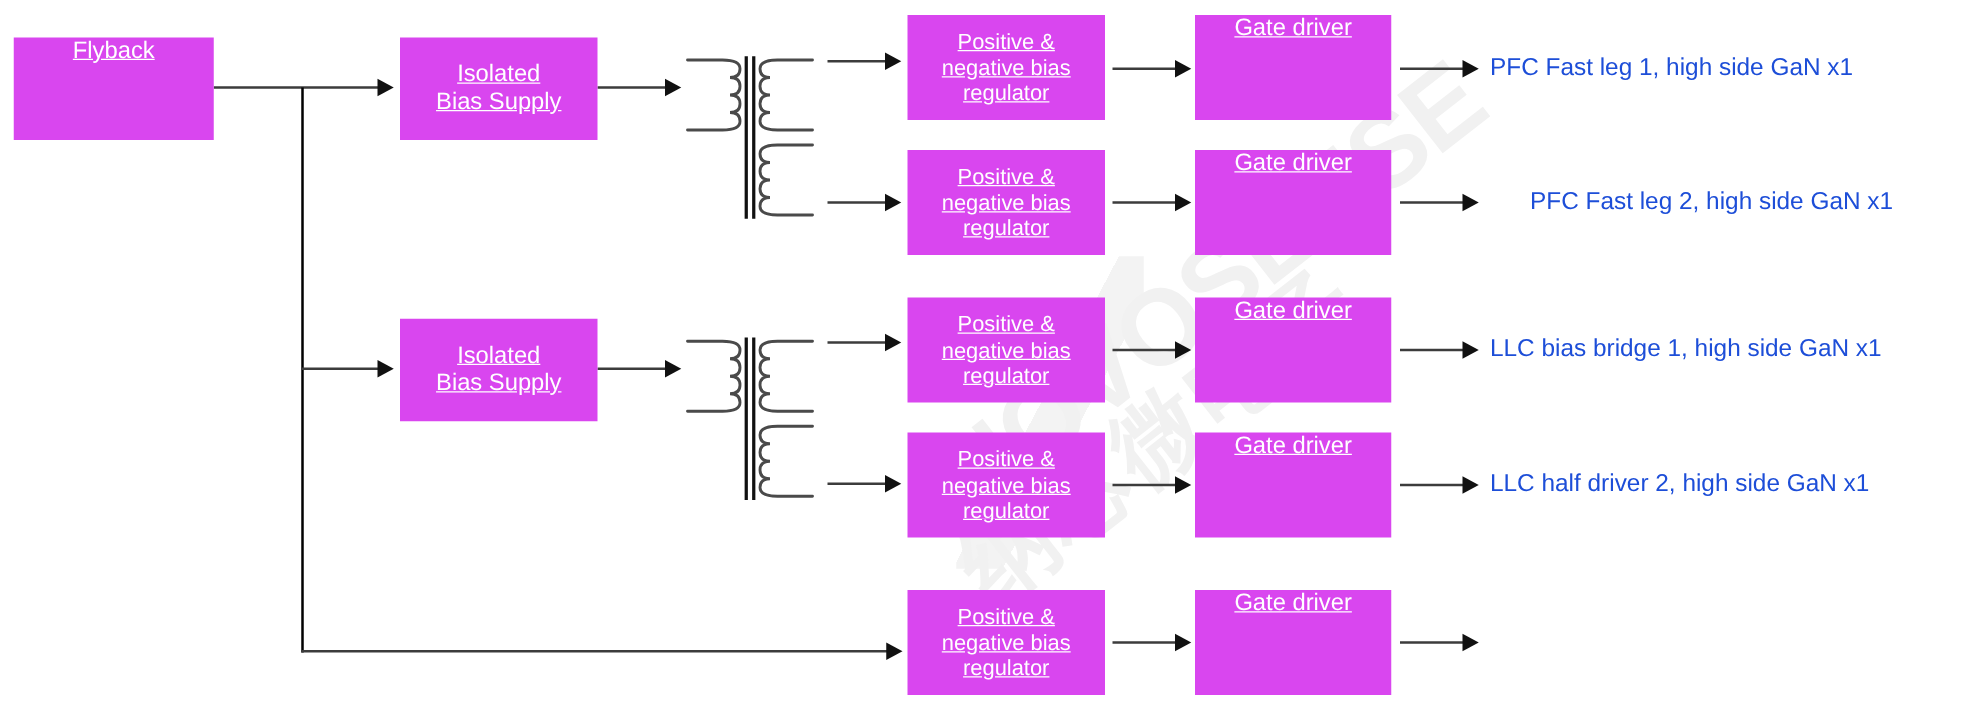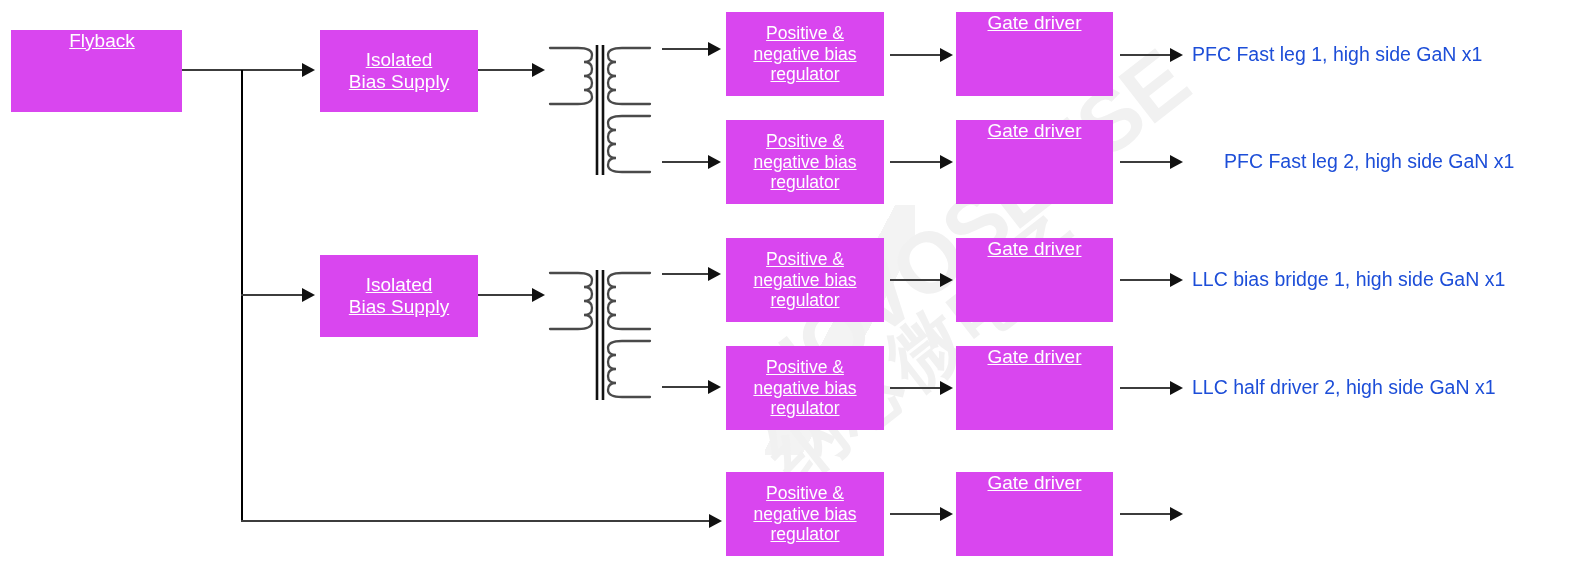--- a/index.html
+++ b/index.html
@@ -91,21 +91,21 @@
 <body>
 
 <div id="stage">
 
   <div id="watermark">
     <div id="wm-mark"></div>
     <div class="wmtxt" id="wm-latin">NOVOSENSE</div>
     <div class="wmtxt" id="wm-cn">纳芯微电子</div>
   </div>
 
-  <div class="box sz-lg" style="left:11px;top:30px;width:160px;height:82px;padding-left:11px;">
+  <div class="box sz-lg" style="left:11px;top:30px;width:160px;height:82px;">
     <span>Flyback</span>
   </div>
 
   <div class="line h" style="left:171px;top:69px;width:133px;"></div>
   <div class="arrowhead" style="left:302px;top:63px;"></div>
 
   <div class="line v" style="left:241px;top:70px;height:452px;"></div>
 
   <div class="line h" style="left:241px;top:294px;width:63px;"></div>
   <div class="arrowhead" style="left:302px;top:288px;"></div>

